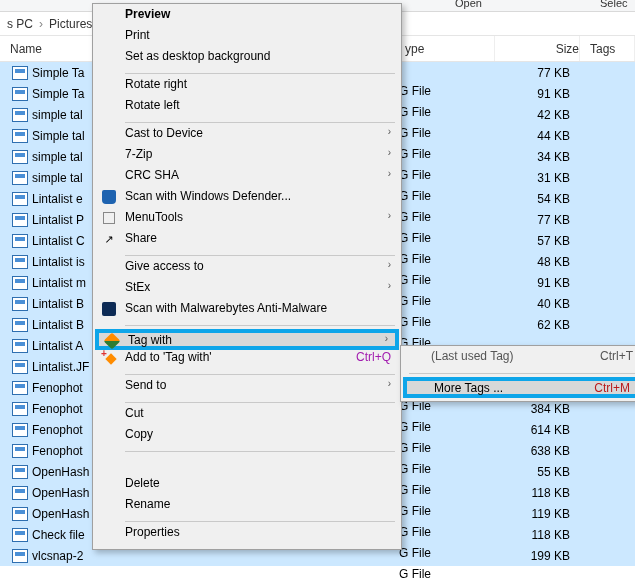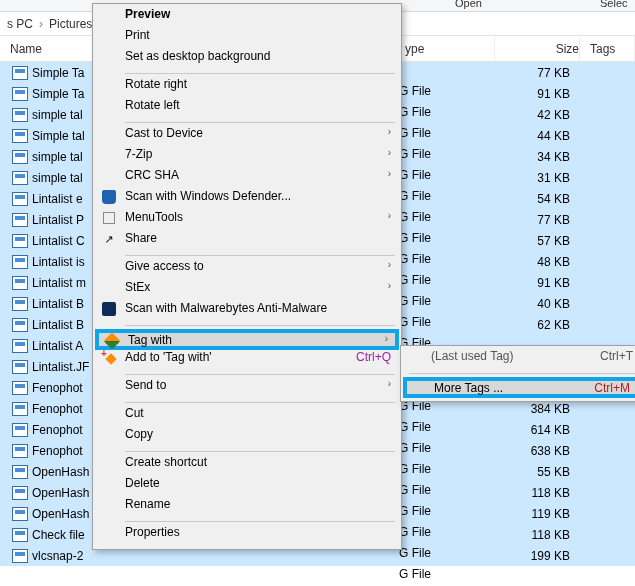--- a/index.html
+++ b/index.html
@@ -446,21 +446,20 @@
       <span class="mi-icon"></span>
       <span class="mi-label">Cut</span>
     </div>
   <div class="menu-item">
       <span class="mi-icon"></span>
       <span class="mi-label">Copy</span>
     </div>
   <div class="menu-sep"></div>
   <div class="menu-item">
       <span class="mi-icon"></span>
-      <span class="mi-label">Create shortcut</span>
     </div>
   <div class="menu-item">
       <span class="mi-icon"></span>
       <span class="mi-label">Delete</span>
     </div>
   <div class="menu-item">
       <span class="mi-icon"></span>
       <span class="mi-label">Rename</span>
     </div>
   <div class="menu-sep"></div>

